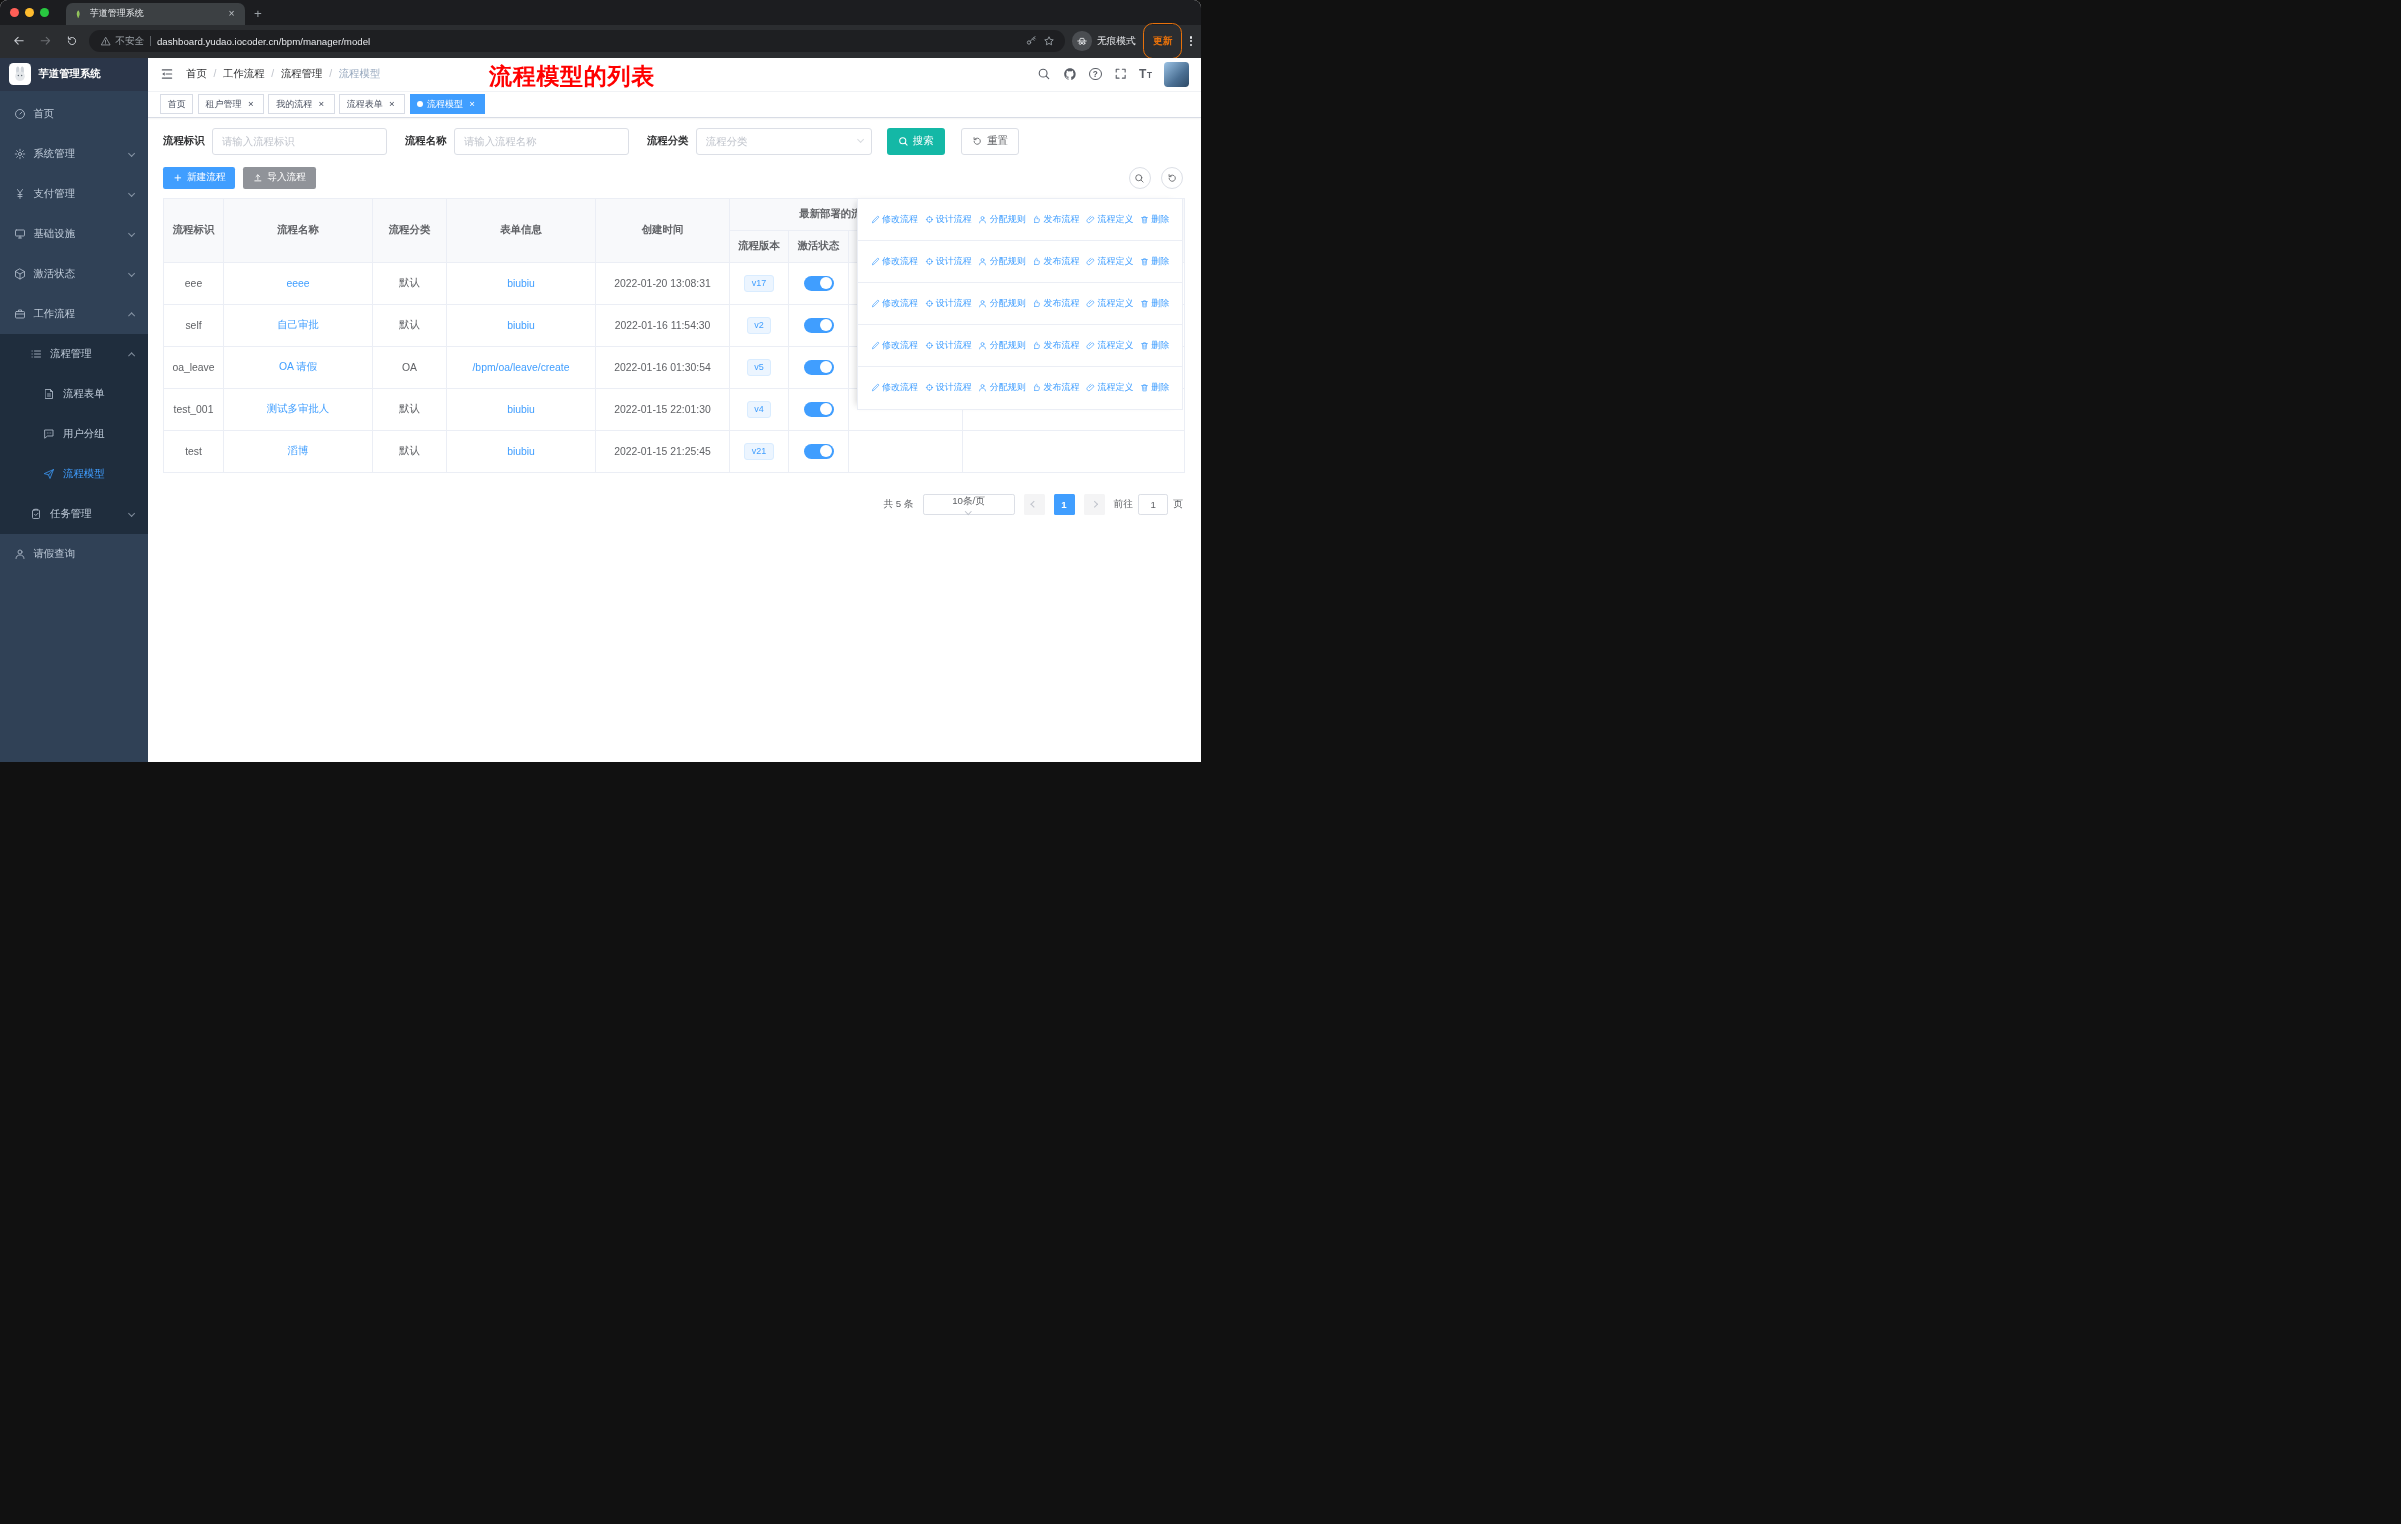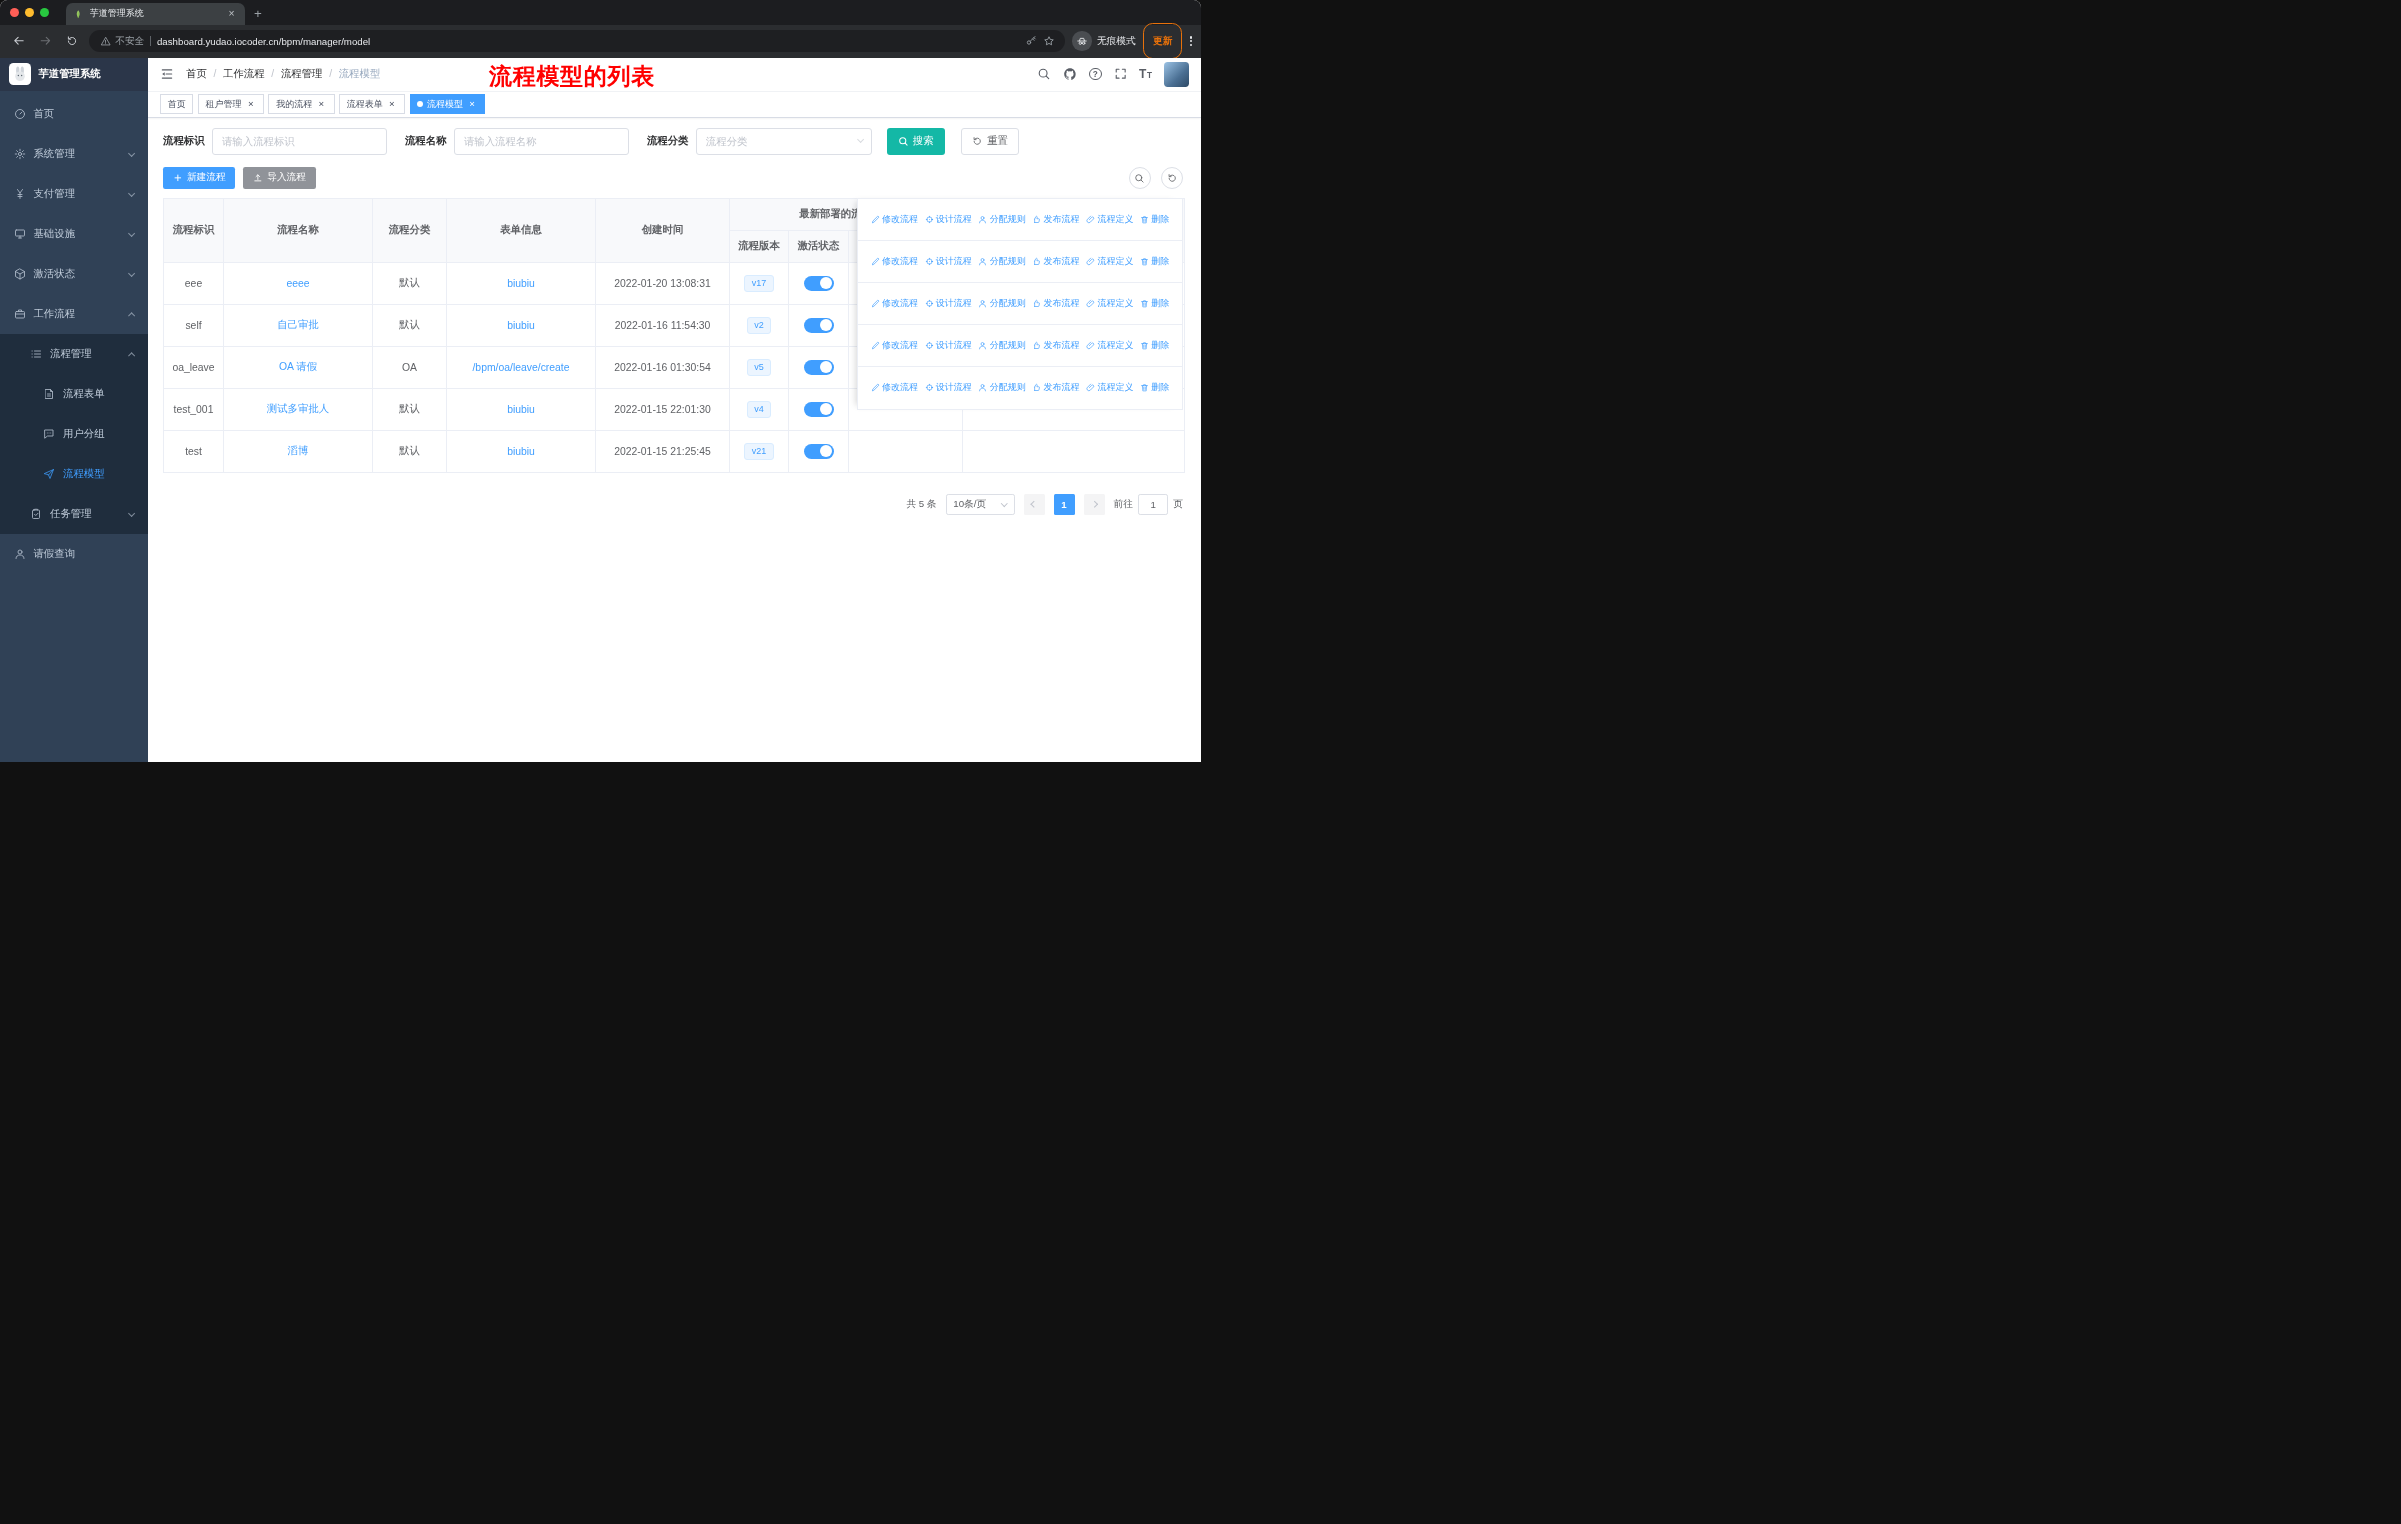--- a/index.html
+++ b/index.html
@@ -103,21 +103,21 @@
 
   .fixed-actions{position:absolute;top:0;right:0;width:326px;background:#fff;border:0.7px solid #ebeef5;box-shadow:-5.2px 0 6.7px -3.7px rgba(0,0,0,.18);}
   .fa-header{height:64px;background:#f8f9fb;border-bottom:0.7px solid #ebeef5;display:flex;align-items:center;justify-content:center;font-weight:600;color:#606266;font-size:10.4px;}
   .fa-row{height:42px;border-bottom:0.7px solid #ebeef5;display:flex;align-items:center;justify-content:center;gap:6.7px;padding:0 4.5px;}
   .fa-row:last-child{border-bottom:none;}
   .action-link{color:#409EFF;font-size:9px;display:inline-flex;align-items:center;gap:2.2px;cursor:pointer;white-space:nowrap;text-decoration:none;}
   .ai{display:inline-flex;align-items:center;}
 
   
   .pagination{display:flex;align-items:center;justify-content:flex-end;gap:9px;margin-top:21px;font-size:9.7px;color:#606266;}
-  .pg-size{width:69px;height:21px;border:0.7px solid #dcdfe6;border-radius:2.2px;display:flex;align-items:center;justify-content:space-between;padding:0 6.7px;cursor:pointer;}
+  .pg-size{width:92px;height:21px;border:0.7px solid #dcdfe6;border-radius:2.2px;display:flex;align-items:center;justify-content:space-between;padding:0 6.7px;cursor:pointer;flex-direction:column;}
   .pg-btn{width:21px;height:21px;background:#f4f4f5;border-radius:1.5px;display:flex;align-items:center;justify-content:center;color:#c0c4cc;cursor:pointer;}
   .pg-page{width:21px;height:21px;background:#409EFF;color:#fff;border-radius:1.5px;display:flex;align-items:center;justify-content:center;font-weight:700;cursor:pointer;}
   .pg-goto{display:flex;align-items:center;gap:5.2px;}
   .pg-input{width:30px;height:21px;border:0.7px solid #dcdfe6;border-radius:2.2px;text-align:center;font-size:9.7px;color:#606266;outline:none;font-family:inherit;}
   .chev-sm{width:4.5px;height:4.5px;border-right:1.1px solid currentColor;border-bottom:1.1px solid currentColor;display:inline-block;}
   .chev-sm.left{transform:rotate(135deg);}
   .chev-sm.right{transform:rotate(-45deg);}
   .chev-sm.down{transform:rotate(45deg);margin-top:-2.2px;color:#c0c4cc;}
   svg{flex-shrink:0;}
 </style>

